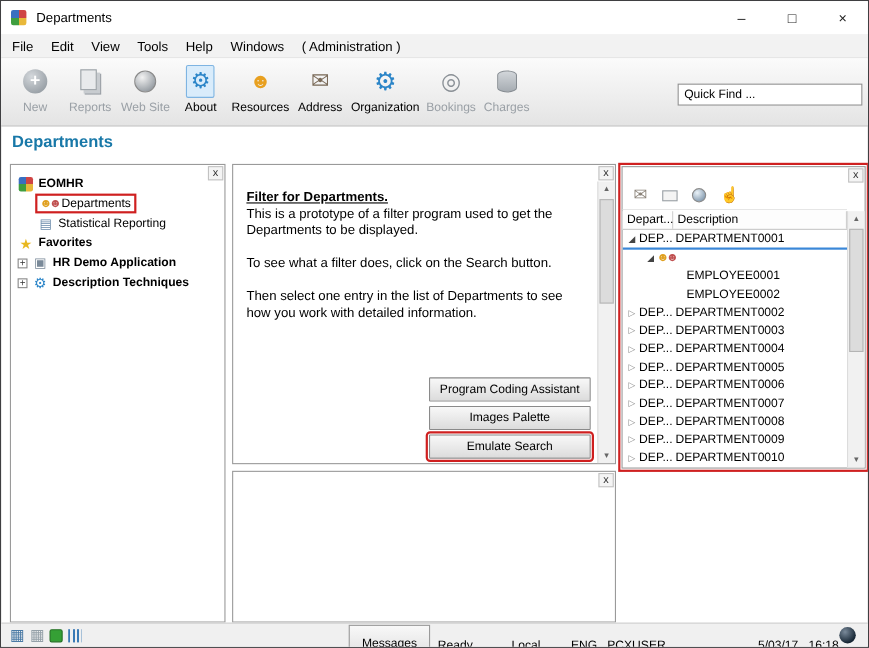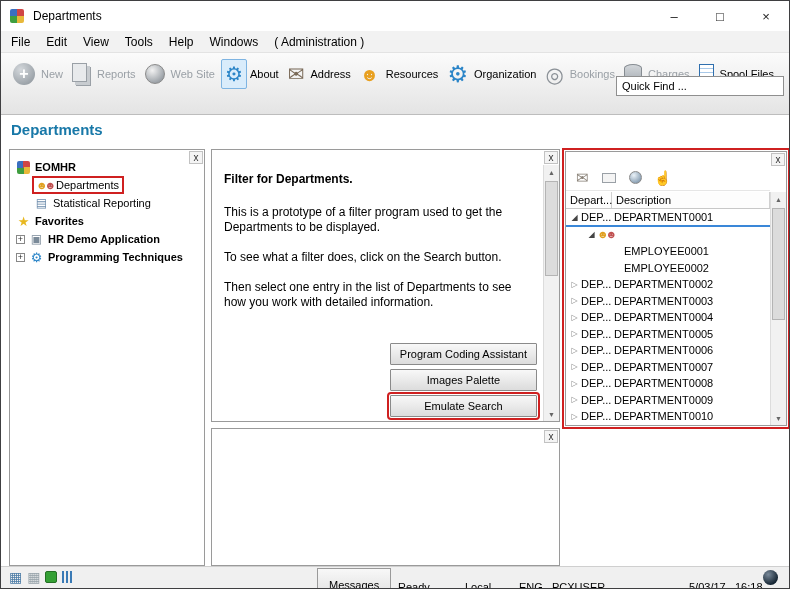--- a/index.html
+++ b/index.html
@@ -14,21 +14,21 @@
   .title-text { margin-left:9px; font-size:12px; }
   .win-controls { margin-left:auto; display:flex; height:100%; }
   .win-btn { width:46px; display:flex; align-items:center; justify-content:center; font-size:13px; color:#222; }
 
   
   .menubar { position:absolute; top:30px; left:0; right:0; height:22px; background:#f2f2f2; border-bottom:1px solid #e3e3e3; display:flex; align-items:center; font-size:12px; padding-left:2px; }
   .menu-item { padding:0 8px; height:100%; display:flex; align-items:center; }
 
   
   .toolbar { position:absolute; top:52px; left:0; right:0; height:62px; background:linear-gradient(#fbfbfb,#e4e4e4); border-bottom:1px solid #bdbdbd; display:flex; align-items:flex-start; padding:4px 4px 0 6px; }
-  .tbtn { min-width:50px; display:flex; align-items:center; gap:3px; padding:2px 3px 0; }
+  .tbtn { min-width:50px; display:flex; flex-direction:column; align-items:center; gap:3px; padding:2px 3px 0; }
   .ticon-box { height:30px; display:flex; align-items:center; justify-content:center; padding:0 3px; }
   .tbtn.active .ticon-box { background:#d9ecfb; border:1px solid #7eb4e2; border-radius:2px; }
   .tbtn .tlabel { font-size:11px; white-space:nowrap; }
   .tbtn.disabled .tlabel { color:#9aa0a6; }
   .quick-find { position:absolute; top:5px; right:5px; width:168px; height:20px; border:1px solid #8f8f8f; font-size:11px; padding:2px 5px; background:#fff; font-family:"Liberation Sans", sans-serif;margin-top:18px; }
 
   
   .newc { width:22px; height:22px; border-radius:50%; background:radial-gradient(circle at 35% 30%, #d4d8dc, #878f96); color:#fff; display:flex; align-items:center; justify-content:center; }
   .newc::before { content:"+"; font-size:16px; font-weight:bold; line-height:1; }
   .reps { width:15px; height:19px; background:#e8eaec; border:1px solid #9aa0a6; box-shadow:3px 3px 0 0 #c8ccd0, 4px 4px 0 0 #9aa0a6; margin:0 4px 3px 0; }
@@ -70,21 +70,21 @@
   .ppl .p1 { color:#e0a020; } .ppl .p2 { color:#c05050; }
   .i-doc::before { content:"▤"; color:#6a8aaa; font-size:12px; }
   .i-star::before { content:"★"; color:#e8b820; font-size:13px; }
   .i-box::before { content:"▣"; color:#7a8a99; font-size:12px; }
   .i-gear::before { content:"⚙"; color:#2b85c8; font-size:13px; }
   .annot-red { outline:2px solid #cf2020; outline-offset:0px; display:inline-flex; align-items:center; padding:1px 3px; }
 
   
   .filter-panel { left:210px; top:148px; width:349px; height:273px; }
   .filter-content { position:absolute; top:0; left:0; right:16px; bottom:0; padding:22px 12px 0 12px; font-size:12px; }
-  .filter-title { font-weight:bold; margin-bottom:19px; }
+  .filter-title { font-weight:bold; margin-bottom:1px;text-decoration:underline; }
   .filter-p { margin-bottom:15px; line-height:15px; }
   .filter-buttons { position:absolute; bottom:4px; right:22px; display:flex; gap:4px; z-index:3;flex-direction:column; }
   .btn { background:linear-gradient(#f8f8f8,#dcdcdc); border:1px solid #8a8a8a; border-radius:1px; padding:4px 9px; font-size:11px; white-space:nowrap; font-family:"Liberation Sans", sans-serif; }
   .btn.btn-annot { outline:2px solid #cf2020; outline-offset:1px; }
   .fscroll { top:15px; bottom:0; }
   .fscroll .vthumb { top:16px; height:95px; }
 
   
   .bottom-panel { left:210px; top:427px; width:349px; height:138px; }
 
@@ -169,53 +169,47 @@
       <span class="tlabel">Web Site</span>
     </div>
     <div class="tbtn active">
       <span class="ticon-box">
           <span class="g-gear-blue"></span>
         </span>
       <span class="tlabel">About</span>
     </div>
     <div class="tbtn">
       <span class="ticon-box">
+          <span class="g-person"></span>
+        </span>
+      <span class="tlabel">Resources</span>
+    </div>
+    <div class="tbtn">
+      <span class="ticon-box">
           <span class="g-env"></span>
         </span>
       <span class="tlabel">Address</span>
     </div>
     <div class="tbtn">
       <span class="ticon-box">
-          <span class="g-person"></span>
-        </span>
-      <span class="tlabel">Resources</span>
-    </div>
-    <div class="tbtn">
-      <span class="ticon-box">
           <span class="g-gear-big"></span>
         </span>
       <span class="tlabel">Organization</span>
     </div>
     <div class="tbtn disabled">
       <span class="ticon-box">
           <span class="g-aperture"></span>
         </span>
       <span class="tlabel">Bookings</span>
     </div>
     <div class="tbtn disabled">
       <span class="ticon-box">
           <span class="db"></span>
         </span>
       <span class="tlabel">Charges</span>
-    </div>
-    <div class="tbtn">
-      <span class="ticon-box">
-          <span class="doc"></span>
-        </span>
-      <span class="tlabel">Spool Files</span>
     </div>
     <input class="quick-find" value="Quick Find ..." style="">
   </div>
 
   <div class="page-title">Departments</div>
 
   <div class="panel tree-panel">
     <span class="panel-close">x</span>
     <div class="tree">
       <div class="trow">
@@ -242,21 +236,21 @@
         <span class="tlabel bold">Favorites</span>
       </div>
       <div class="trow">
         <span class="expbox plus"></span>
         <span class="ticon i-box"></span>
         <span class="tlabel bold">HR Demo Application</span>
       </div>
       <div class="trow">
         <span class="expbox plus"></span>
         <span class="ticon i-gear"></span>
-        <span class="tlabel bold">Programming Techniques</span>
+        <span class="tlabel bold">Description Techniques</span>
       </div>
     </div>
   </div>
 
   <div class="panel filter-panel">
     <span class="panel-close">x</span>
     <div class="filter-content">
       <div class="filter-title">Filter for Departments.</div>
       <div class="filter-p">This is a prototype of a filter program used to get the Departments to be displayed.</div>
       <div class="filter-p">To see what a filter does, click on the Search button.</div>

